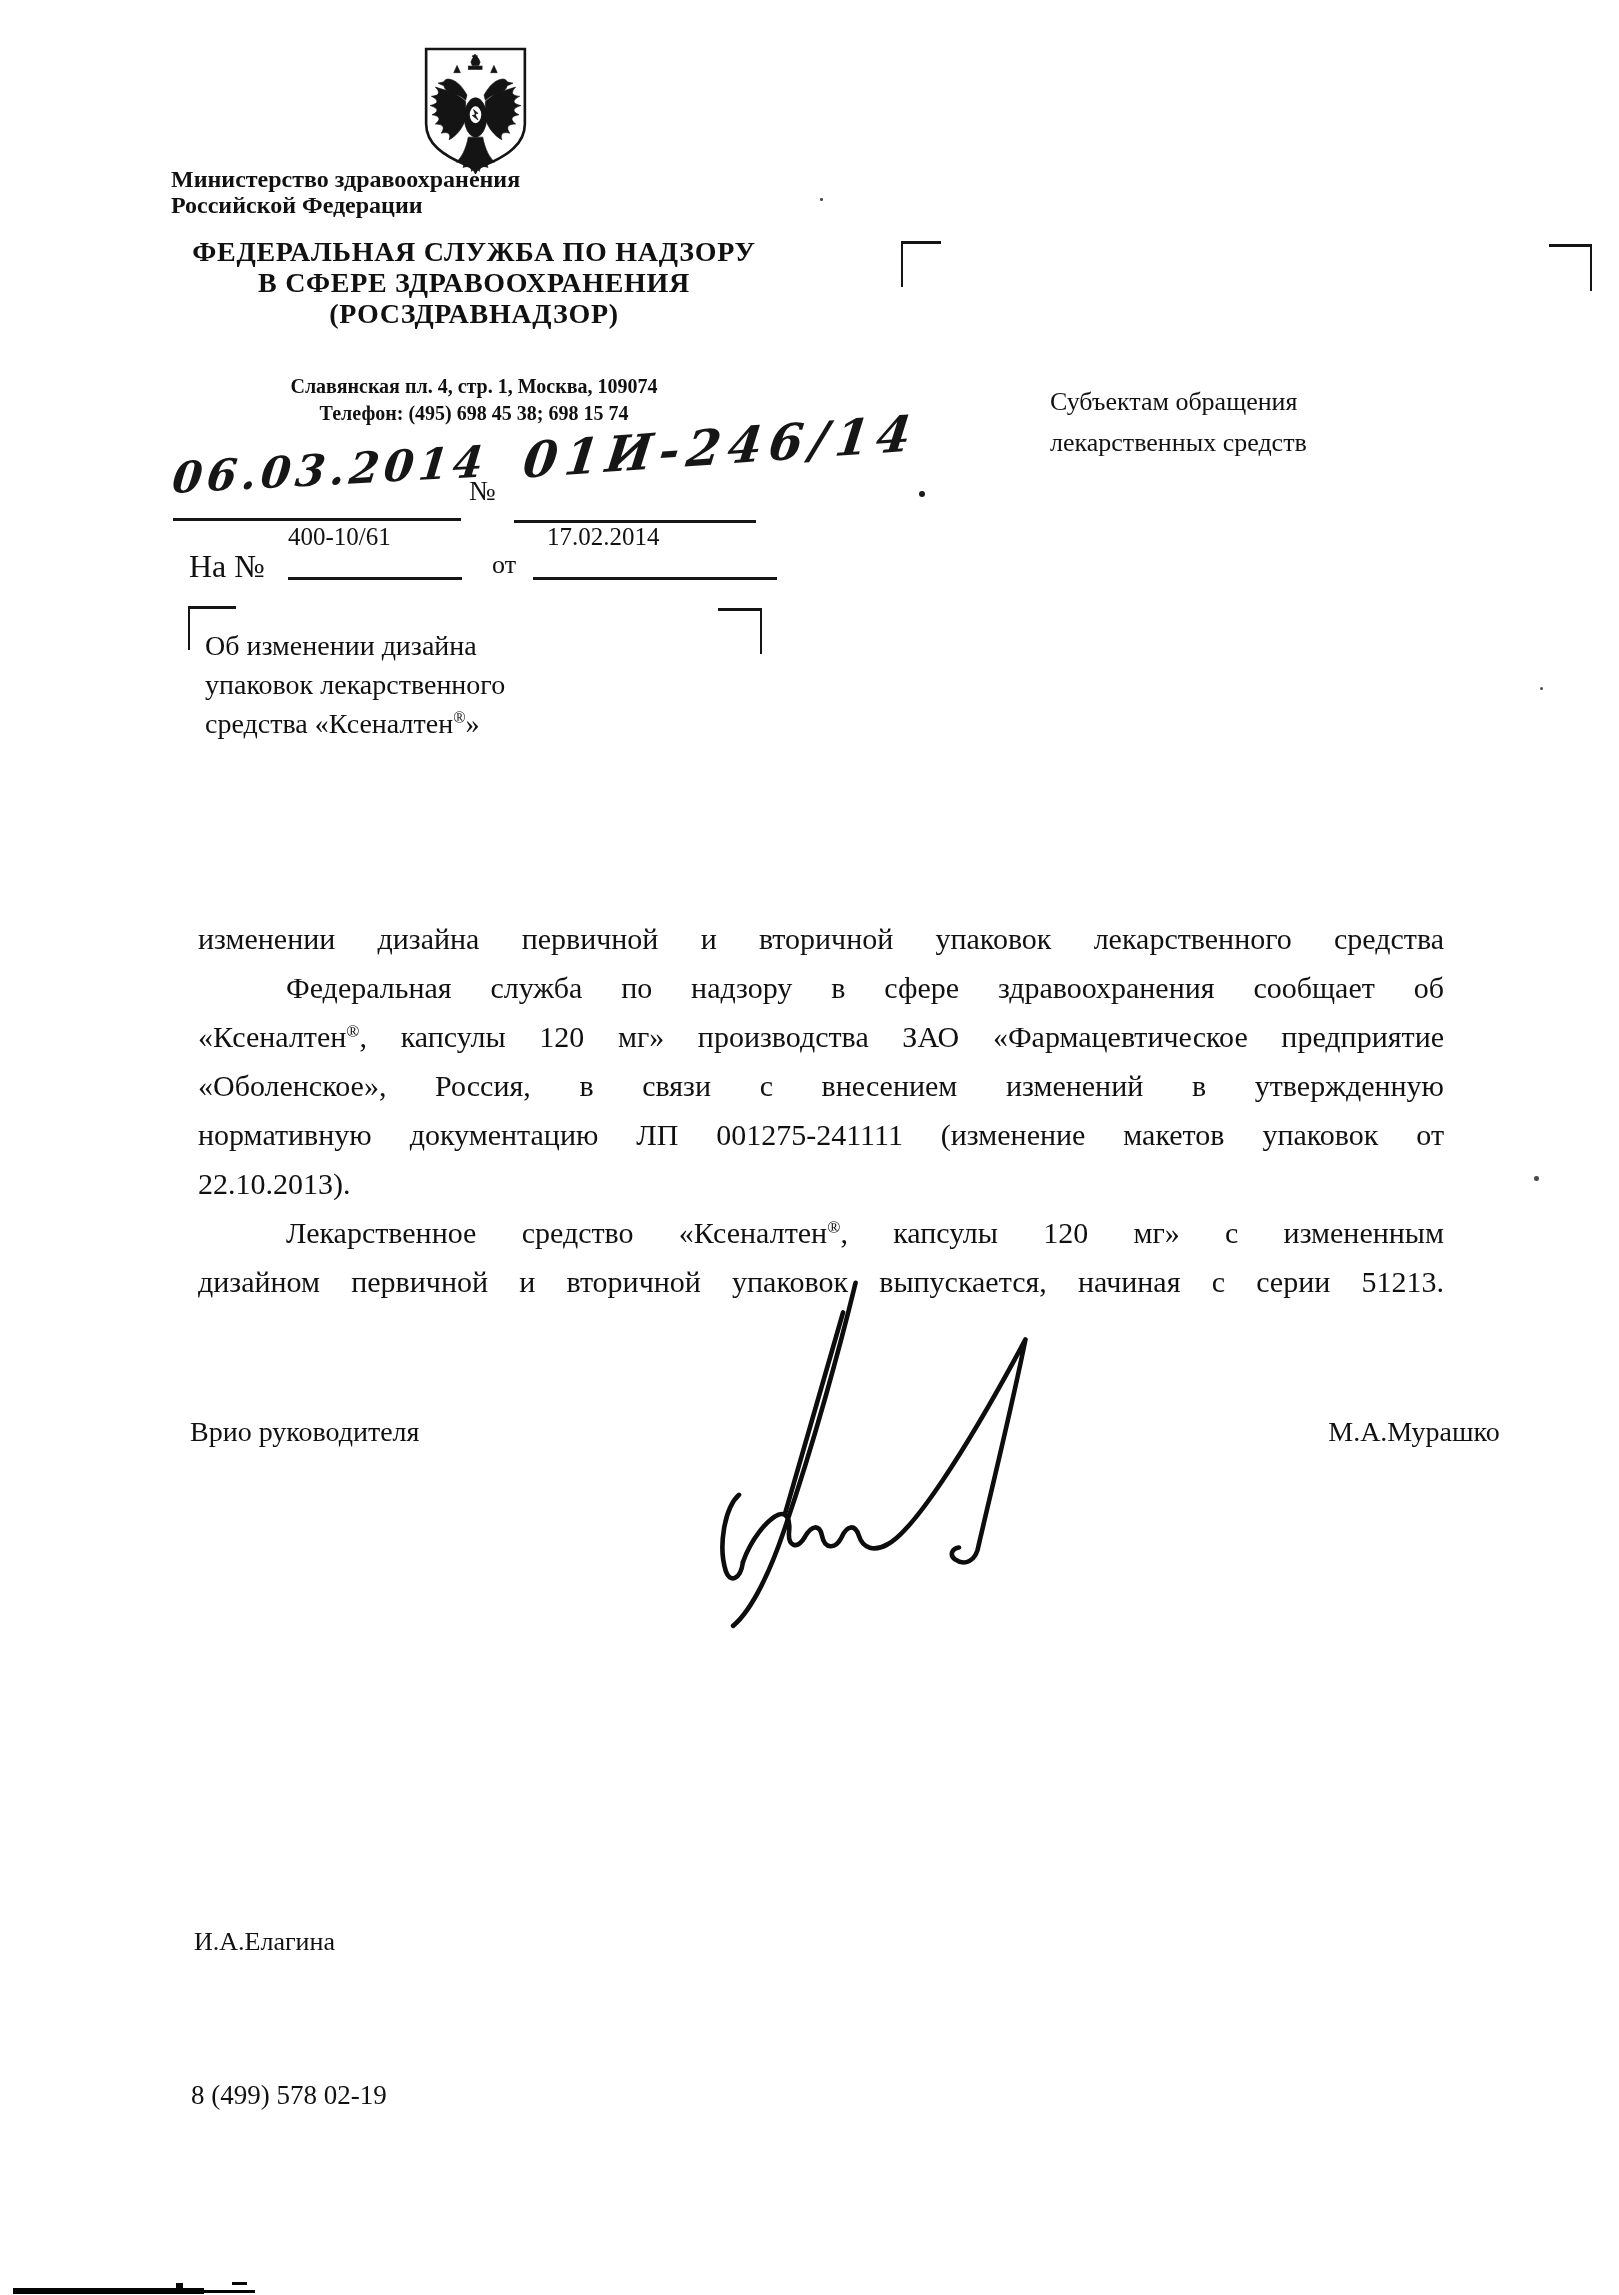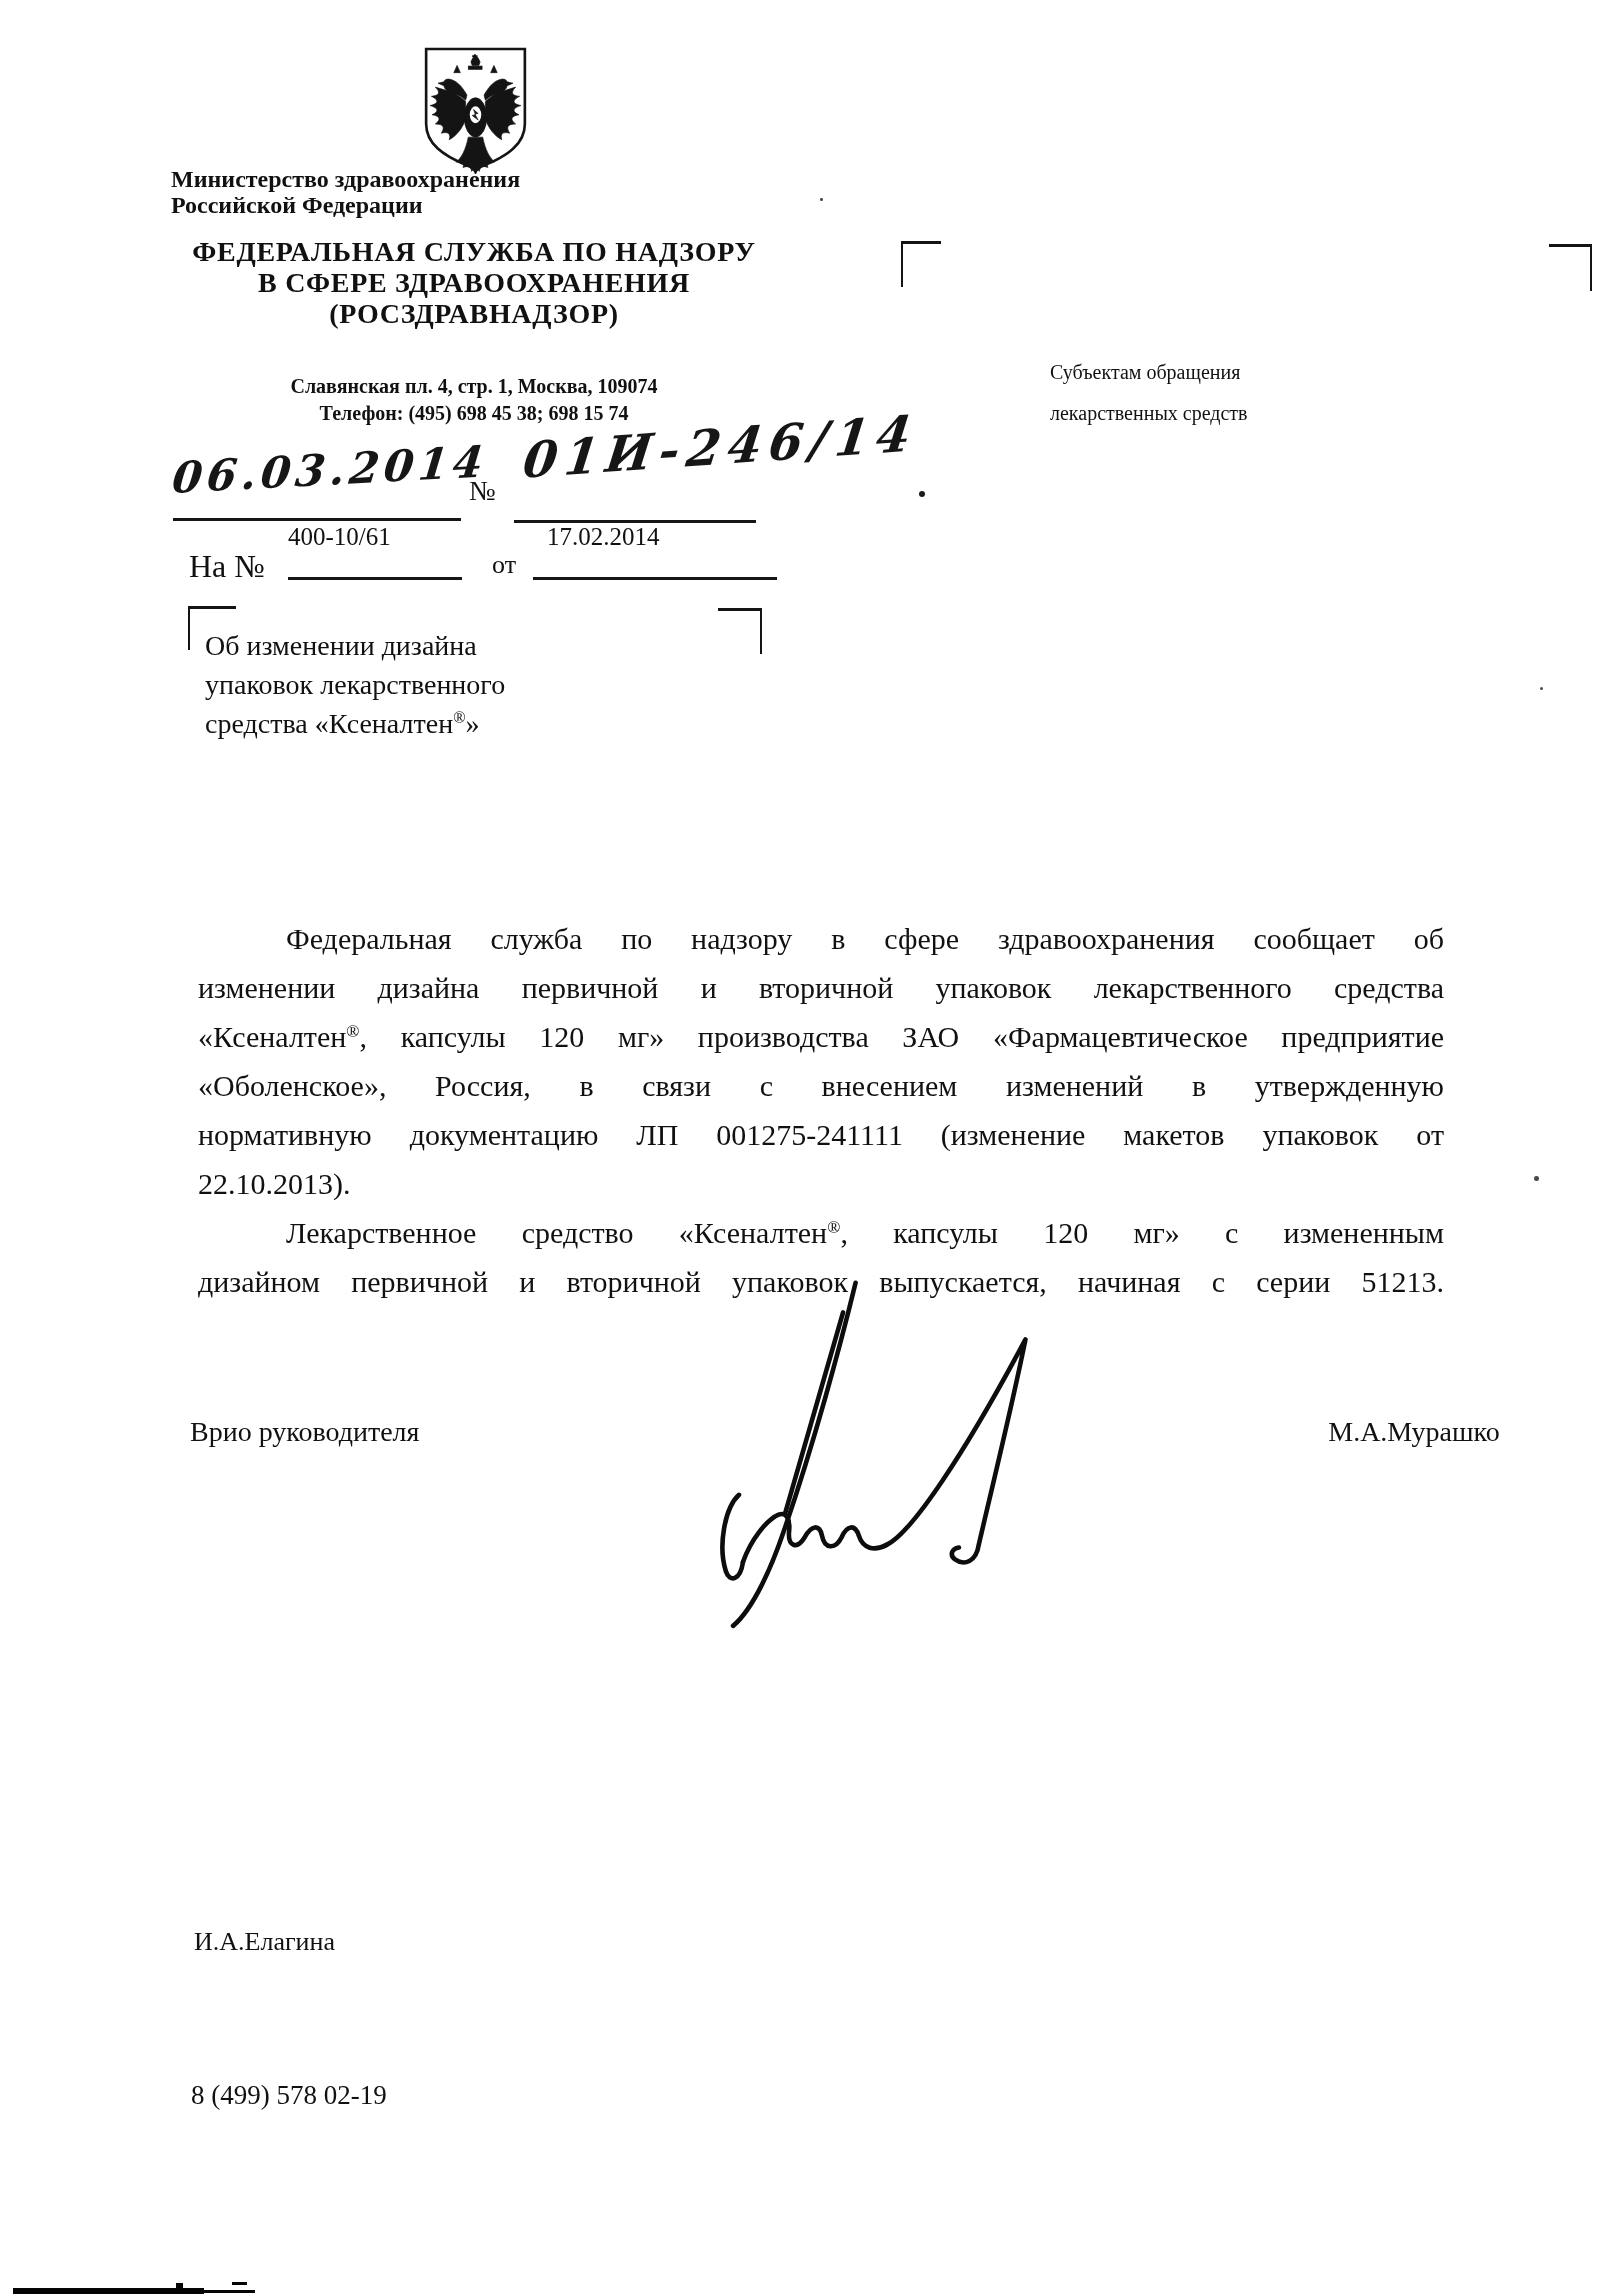--- a/index.html
+++ b/index.html
@@ -13,22 +13,22 @@
 
   
   .emblem { left:422px; top:45px; width:107px; height:129px; }
   .ministry { left:171px; top:166px; width:606px; 
               font-weight:bold; font-size:24px; line-height:26px; }
   .service  { left:158px; top:236px; width:632px; text-align:center;
               font-weight:bold; font-size:28px; line-height:31px; letter-spacing:0.7px; }
   .addr     { left:158px; top:373px; width:632px; text-align:center;
               font-weight:bold; font-size:20px; line-height:27px; }
 
-  .recipient { left:1050px; top:352px; width:435px;
-               font-size:20px; line-height:41px; }
+  .recipient { left:1050px; top:381px; width:435px;
+               font-size:26px; line-height:41px; }
 
   
   .cm { border-color:#141414; }
   .cm-tl { border-top:3.3px solid #141414; border-left:2.6px solid #141414; }
   .cm-tr { border-top:3.3px solid #141414; border-right:2.6px solid #141414; }
   .cm1 { left:901px; top:241px; width:38px; height:43px; }
   .cm2 { left:1549px; top:244px; width:41px; height:44px; }
   .cm3 { left:188px;  top:606px; width:46px; height:41px; }
   .cm4 { left:718px; top:608px; width:42px; height:43px; }
 
@@ -144,22 +144,22 @@
   <div class="abs fill-line u-na"></div>
   <div class="abs fill-line u-ot"></div>
 
   <div class="abs subject">
       <div class="tline"><span>Об изменении дизайна</span></div>
       <div class="tline"><span>упаковок лекарственного</span></div>
       <div class="tline"><span>средства «Ксеналтен</span><sup class="reg">®</sup><span>»</span></div>
     </div>
 
   <div class="abs body-block">
+      <div class="tline just"><span>изменении дизайна первичной и вторичной упаковок лекарственного средства</span></div>
       <div class="tline just ind"><span>Федеральная служба по надзору в сфере здравоохранения сообщает об</span></div>
-      <div class="tline just"><span>изменении дизайна первичной и вторичной упаковок лекарственного средства</span></div>
       <div class="tline just"><span>«Ксеналтен</span><sup class="reg">®</sup><span>, капсулы 120 мг» производства ЗАО «Фармацевтическое предприятие</span></div>
       <div class="tline just"><span>«Оболенское», Россия, в связи с внесением изменений в утвержденную</span></div>
       <div class="tline just"><span>нормативную документацию ЛП 001275-241111 (изменение макетов упаковок от</span></div>
       <div class="tline"><span>22.10.2013).</span></div>
       <div class="tline just ind"><span>Лекарственное средство «Ксеналтен</span><sup class="reg">®</sup><span>, капсулы 120 мг» с измененным</span></div>
       <div class="tline just"><span>дизайном первичной и вторичной упаковок выпускается, начиная с серии 51213.</span></div>
     </div>
 
   <div class="abs vrio">Врио руководителя</div>
   <div class="abs sig-svg">

